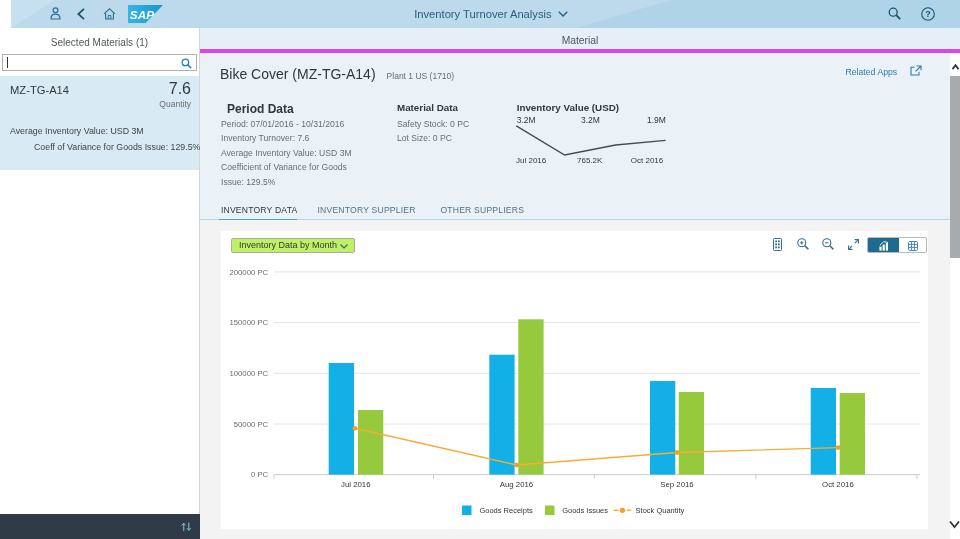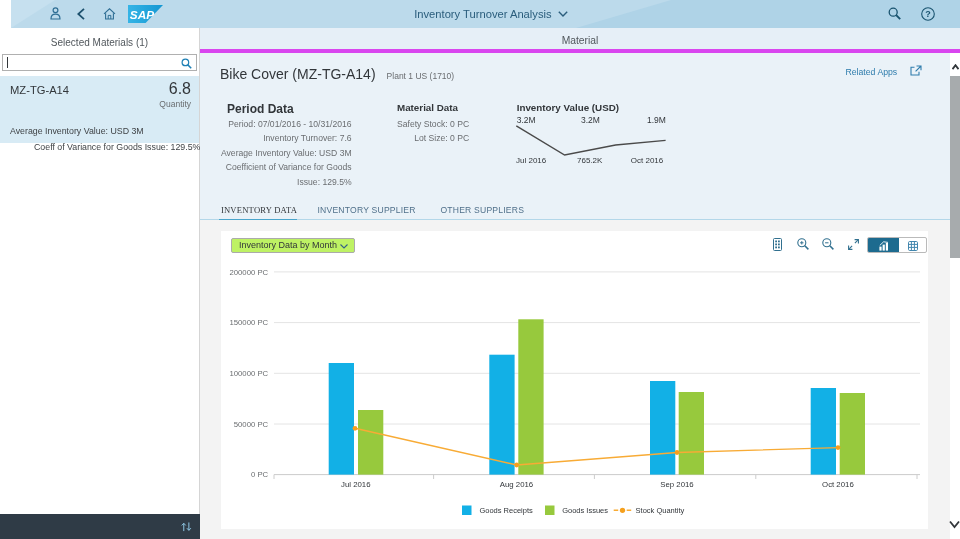--- a/index.html
+++ b/index.html
@@ -1,19 +1,19 @@
 <!DOCTYPE html>
 <html><head>
 <meta charset="utf-8">
 <style>
   * { margin:0; padding:0; box-sizing:border-box; }
   html,body { width:960px; height:539px; overflow:hidden; }
   body { position:relative; font-family:"Liberation Sans",sans-serif; background:#fff; }
   .abs { position:absolute; }
-  .nw { white-space:nowrap;text-align:right; }
+  .nw { white-space:nowrap; }
 </style>
 </head>
 <body>
 
 <div class="abs" style="left:0;top:0;width:960px;height:28px;background:#afd3e7;margin-left:11px;">
   <div class="abs" style="left:0;top:0;width:960px;height:28px;background:#bcdaeb;clip-path:polygon(0 0,660px 0,565px 28px,0 28px);"></div>
   <div class="abs" style="left:0;top:0;width:960px;height:28px;background:#c6e0ef;clip-path:polygon(0 0,44px 0,0 28px);"></div>
 
   <svg class="abs" style="left:39px;top:7px" width="11" height="13" viewBox="0 0 11 13">
     <circle cx="5.5" cy="3.2" r="2.4" fill="none" stroke="#2e6e94" stroke-width="1.2"></circle>
@@ -60,23 +60,23 @@
   <div class="abs nw" style="left:0;top:9px;width:199px;text-align:center;font-size:10px;color:#51575c;">Selected Materials (1)</div>
 
   <div class="abs" style="left:2px;top:26px;width:195px;height:17px;background:#fff;border:1px solid #b0b0b0;">
     <div class="abs" style="left:4px;top:2px;width:1px;height:11px;background:#32363a;"></div>
     <svg class="abs" style="right:4px;top:2.5px" width="11" height="11" viewBox="0 0 11 11">
       <circle cx="4.4" cy="4.4" r="3.3" fill="none" stroke="#1f80b5" stroke-width="1.2"></circle>
       <path d="M7 7 L10.2 10.2" stroke="#1f80b5" stroke-width="1.6"></path>
     </svg>
   </div>
 
-  <div class="abs" style="left:0;top:48px;width:199px;height:67px;background:#d8ebf5;">
+  <div class="abs" style="left:0;top:48px;width:199px;height:94px;background:#d8ebf5;">
     <div class="abs nw" style="left:10px;top:8px;font-size:11.2px;color:#32363a;">MZ-TG-A14</div>
-    <div class="abs nw" style="right:8px;top:4px;font-size:16px;color:#32363a;">6.8</div>
+    <div class="abs nw" style="right:8px;top:4px;font-size:16px;color:#32363a;">7.6</div>
     <div class="abs nw" style="right:8px;top:23px;font-size:8.5px;color:#6a6d70;">Quantity</div>
     <div class="abs nw" style="left:10px;top:50px;font-size:8.8px;color:#3f4346;">Average Inventory Value: USD 3M</div>
     <div class="abs nw" style="left:10px;top:66px;font-size:8.8px;color:#3f4346;margin-left:24px;">Coeff of Variance for Goods Issue: 129.5%</div>
   </div>
 
   <div class="abs" style="left:0;top:486px;width:200px;height:25px;background:#2f3b46;">
     <svg class="abs" style="left:181px;top:7.5px" width="11" height="10" viewBox="0 0 12 11">
       <path d="M3 10 L3 1.6 M0.8 3.8 L3 1.4 M3 1.4 L5.2 3.8" fill="none" stroke="#8ec6e3" stroke-width="1.1"></path>
       <path d="M8.6 0.5 L8.6 9 M6.4 6.8 L8.6 9.2 M8.6 9.2 L10.8 6.8" fill="none" stroke="#8ec6e3" stroke-width="1.1"></path>
     </svg>
@@ -118,21 +118,21 @@
     <text x="137" y="11">1.9M</text>
   </g>
   <path d="M6.3 13.8 L54.6 43 L105.6 33 L155.6 28.4" fill="none" stroke="#4a4a4a" stroke-width="1.4"></path>
   <g font-size="8" fill="#32363a" font-family="Liberation Sans">
     <text x="6" y="51">Jul 2016</text>
     <text x="67" y="51">765.2K</text>
     <text x="120.8" y="51">Oct 2016</text>
   </g>
 </svg>
 
-<div class="abs nw" style="left:220.9px;top:204.5px;font-size:8.6px;color:#32363a;letter-spacing:0.2px;font-family:Liberation Serif, serif;">INVENTORY DATA</div>
+<div class="abs nw" style="left:220.9px;top:204.5px;font-size:8.6px;color:#32363a;letter-spacing:0.2px;">INVENTORY DATA</div>
 <div class="abs" style="left:219px;top:218.7px;width:78px;height:2px;background:#4aa5cc;"></div>
 <div class="abs nw" style="left:317.5px;top:204.5px;font-size:8.6px;color:#50708a;letter-spacing:0.2px;">INVENTORY SUPPLIER</div>
 <div class="abs nw" style="left:440.4px;top:204.5px;font-size:8.6px;color:#50708a;letter-spacing:0.2px;">OTHER SUPPLIERS</div>
 
 <div class="abs" style="left:200px;top:220px;width:760px;height:319px;background:#f3f3f3;"></div>
 <div class="abs" style="left:221px;top:231px;width:707px;height:298px;background:#fff;"></div>
 
 <div class="abs" style="left:231px;top:237.5px;width:124px;height:15.5px;background:#bef264;border:1px solid #ababab;border-radius:2px;">
   <div class="abs nw" style="left:7px;top:1.5px;font-size:9px;color:#32363a;">Inventory Data by Month</div>
   <svg class="abs" style="right:6px;top:5px" width="8" height="5" viewBox="0 0 8 5">

